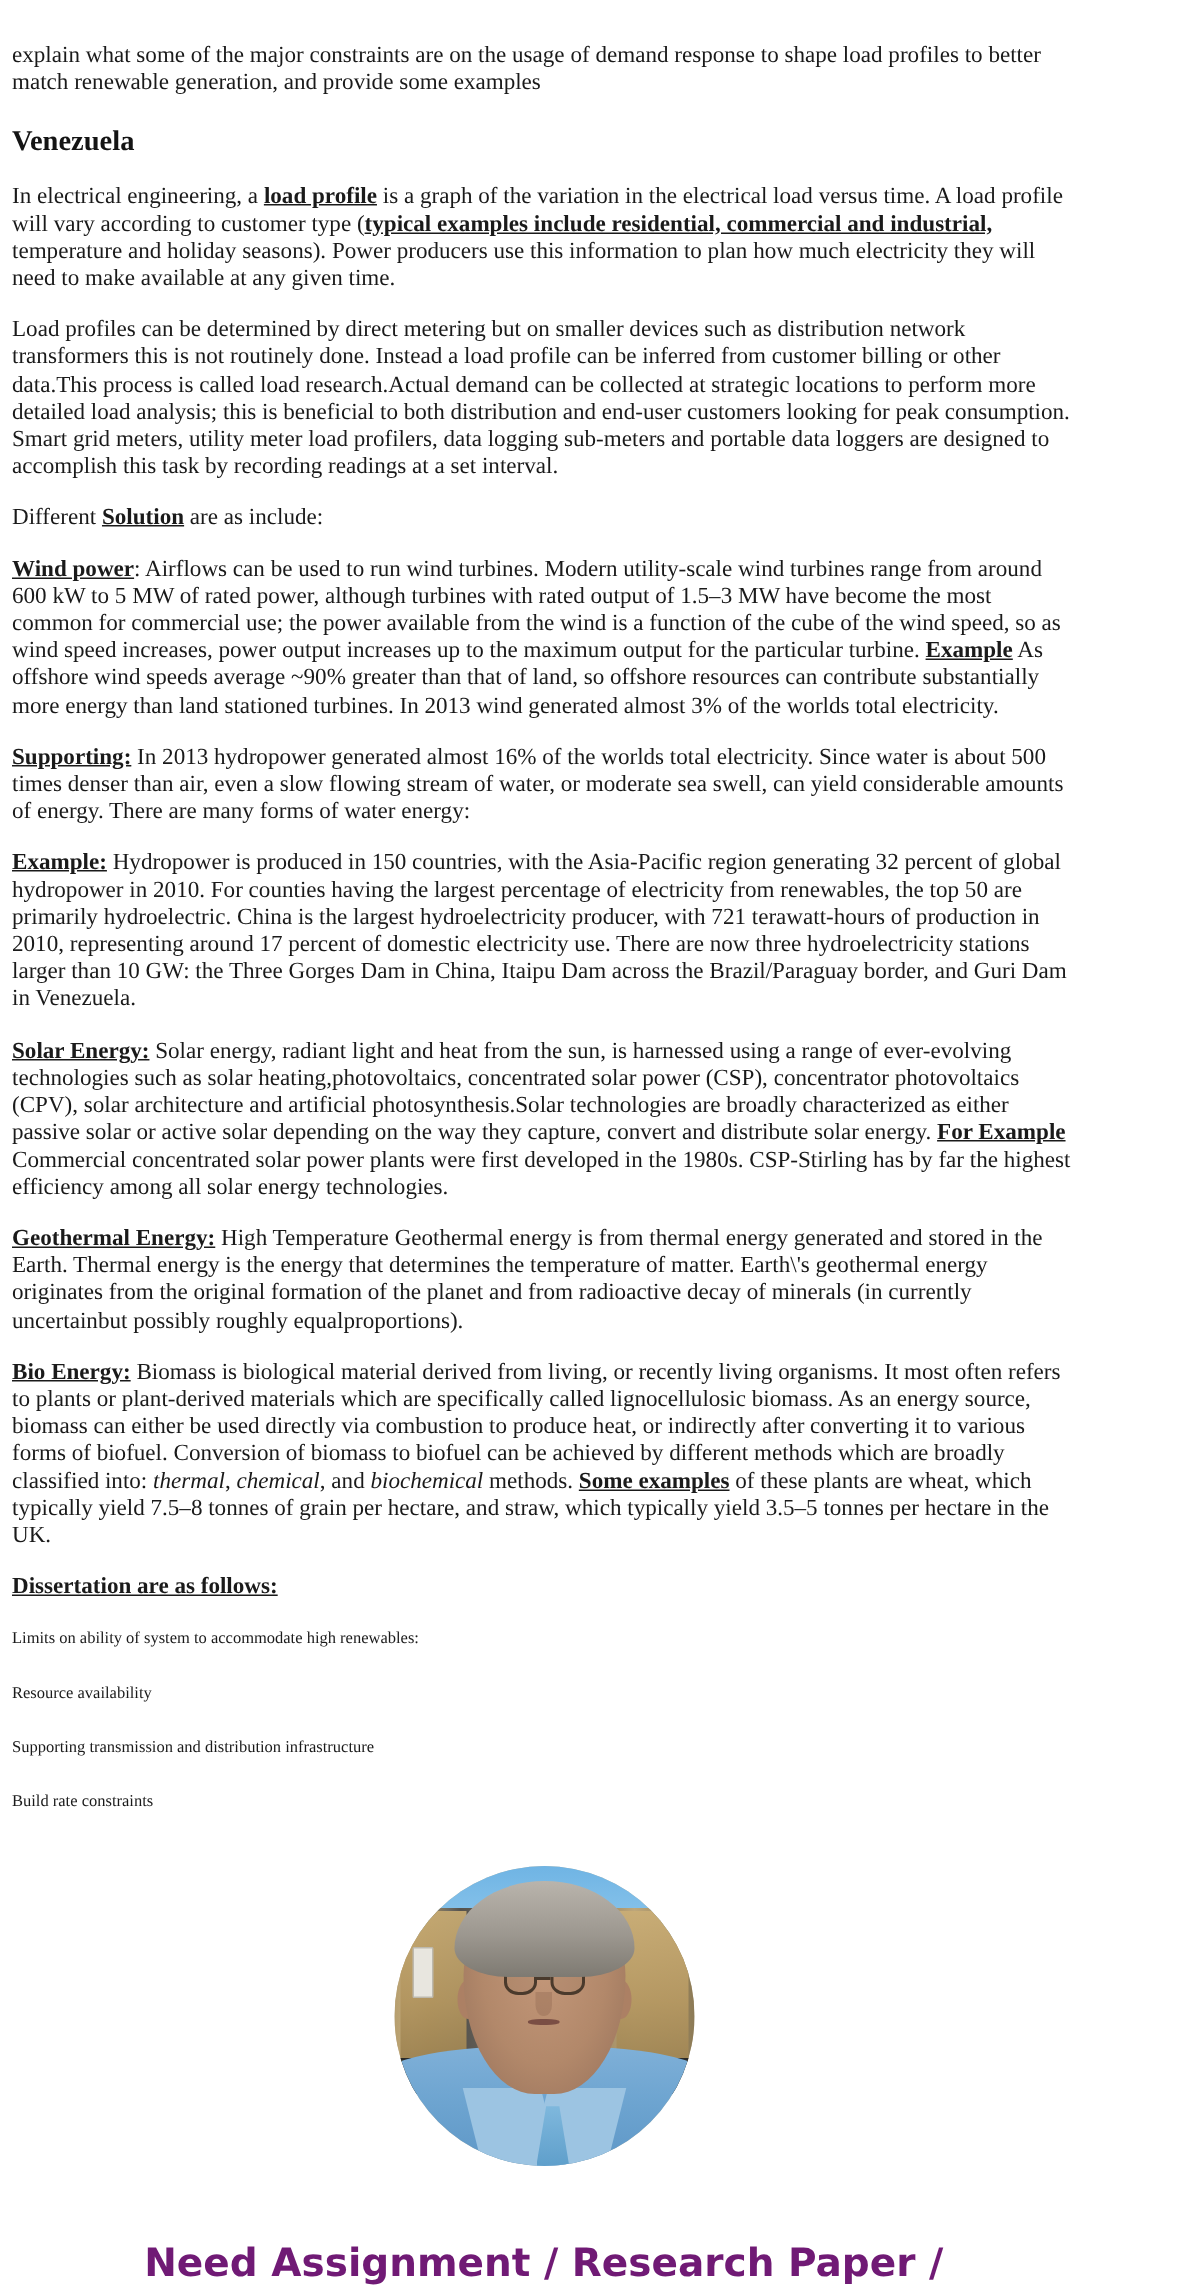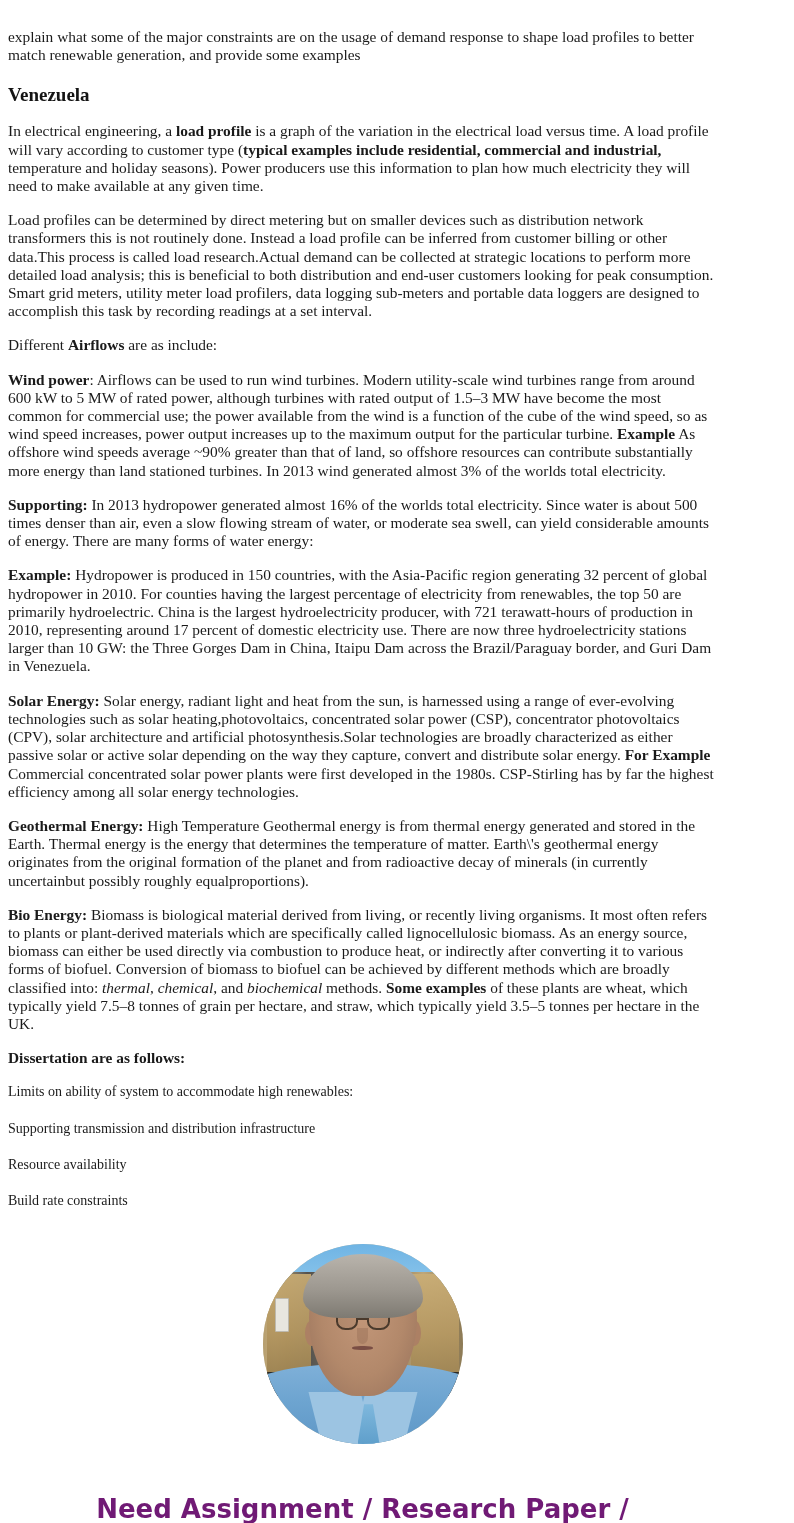--- a/index.html
+++ b/index.html
@@ -31,30 +31,30 @@
     color: #1a1a1a;
   }
   p.para:first-child { margin-top: 8px; }
   h2.heading {
     font-size: 19px;
     line-height: 22px;
     font-weight: bold;
     margin: 20px 0 16px 0;
     color: #141414;
   }
-  b, strong { font-weight: bold; }
+  b, strong { font-weight: bold; text-decoration: underline; }
   i, em { font-style: italic; }
 
   
   .intro { margin-bottom: 22px; }
 
   
   p.short {
     margin: 0 0 18px 0;
-    font-size: 14px;
+    font-size: 11px;
     line-height: 18.2px;
   }
 
   
   .avatar-wrap {
     width: 100%;
     display: flex;
     justify-content: center;
     margin-top: 34px;
     margin-bottom: 0;
@@ -251,37 +251,37 @@
 
 <div class="page">
 
   <p class="para intro">explain what some of the major constraints are on the usage of demand response to shape load profiles to better match renewable generation, and provide some examples</p>
 
   <h2 class="heading">Venezuela</h2>
 
   <div id="body-paragraphs">
       <p class="para"><span>In electrical engineering, a </span><b>load profile</b><span> is a graph of the variation in the electrical load versus time. A load profile will vary according to customer type (</span><b>typical examples include residential, commercial and industrial,</b><span> temperature and holiday seasons). Power producers use this information to plan how much electricity they will need to make available at any given time.</span></p>
       <p class="para"><span>Load profiles can be determined by direct metering but on smaller devices such as distribution network transformers this is not routinely done. Instead a load profile can be inferred from customer billing or other data.This process is called load research.Actual demand can be collected at strategic locations to perform more detailed load analysis; this is beneficial to both distribution and end-user customers looking for peak consumption. Smart grid meters, utility meter load profilers, data logging sub-meters and portable data loggers are designed to accomplish this task by recording readings at a set interval.</span></p>
-      <p class="para"><span>Different </span><b>Airflows</b><span> are as include:</span></p>
+      <p class="para"><span>Different </span><b>Solution</b><span> are as include:</span></p>
       <p class="para"><b>Wind power</b><span>: Airflows can be used to run wind turbines. Modern utility-scale wind turbines range from around 600 kW to 5 MW of rated power, although turbines with rated output of 1.5–3 MW have become the most common for commercial use; the power available from the wind is a function of the cube of the wind speed, so as wind speed increases, power output increases up to the maximum output for the particular turbine. </span><b>Example</b><span> As offshore wind speeds average ~90% greater than that of land, so offshore resources can contribute substantially more energy than land stationed turbines. In 2013 wind generated almost 3% of the worlds total electricity.</span></p>
       <p class="para"><b>Supporting:</b><span> In 2013 hydropower generated almost 16% of the worlds total electricity. Since water is about 500 times denser than air, even a slow flowing stream of water, or moderate sea swell, can yield considerable amounts of energy. There are many forms of water energy:</span></p>
       <p class="para"><b>Example:</b><span> Hydropower is produced in 150 countries, with the Asia-Pacific region generating 32 percent of global hydropower in 2010. For counties having the largest percentage of electricity from renewables, the top 50 are primarily hydroelectric. China is the largest hydroelectricity producer, with 721 terawatt-hours of production in 2010, representing around 17 percent of domestic electricity use. There are now three hydroelectricity stations larger than 10 GW: the Three Gorges Dam in China, Itaipu Dam across the Brazil/Paraguay border, and Guri Dam in Venezuela.</span></p>
       <p class="para"><b>Solar Energy:</b><span> Solar energy, radiant light and heat from the sun, is harnessed using a range of ever-evolving technologies such as solar heating,photovoltaics, concentrated solar power (CSP), concentrator photovoltaics (CPV), solar architecture and artificial photosynthesis.Solar technologies are broadly characterized as either passive solar or active solar depending on the way they capture, convert and distribute solar energy. </span><b>For Example</b><span> Commercial concentrated solar power plants were first developed in the 1980s. CSP-Stirling has by far the highest efficiency among all solar energy technologies.</span></p>
       <p class="para"><b>Geothermal Energy:</b><span> High Temperature Geothermal energy is from thermal energy generated and stored in the Earth. Thermal energy is the energy that determines the temperature of matter. Earth\'s geothermal energy originates from the original formation of the planet and from radioactive decay of minerals (in currently uncertainbut possibly roughly equalproportions).</span></p>
       <p class="para"><b>Bio Energy:</b><span> Biomass is biological material derived from living, or recently living organisms. It most often refers to plants or plant-derived materials which are specifically called lignocellulosic biomass. As an energy source, biomass can either be used directly via combustion to produce heat, or indirectly after converting it to various forms of biofuel. Conversion of biomass to biofuel can be achieved by different methods which are broadly classified into: </span><i>thermal</i><span>, </span><i>chemical</i><span>, and </span><i>biochemical</i><span> methods. </span><b>Some examples</b><span> of these plants are wheat, which typically yield 7.5–8 tonnes of grain per hectare, and straw, which typically yield 3.5–5 tonnes per hectare in the UK.</span></p>
     </div>
 
   <p class="para">
     <b>Dissertation are as follows:</b>
   </p>
 
   <div id="constraints-list">
       <p class="short">Limits on ability of system to accommodate high renewables:</p>
+      <p class="short">Resource availability</p>
       <p class="short">Supporting transmission and distribution infrastructure</p>
-      <p class="short">Resource availability</p>
       <p class="short">Build rate constraints</p>
     </div>
 
   <div class="avatar-wrap">
     <div class="avatar">
       <div class="av-sky"></div>
       <div class="av-wall"></div>
       <div class="av-panelL"></div>
       <div class="av-panelR"></div>
       <div class="av-switch"></div>

